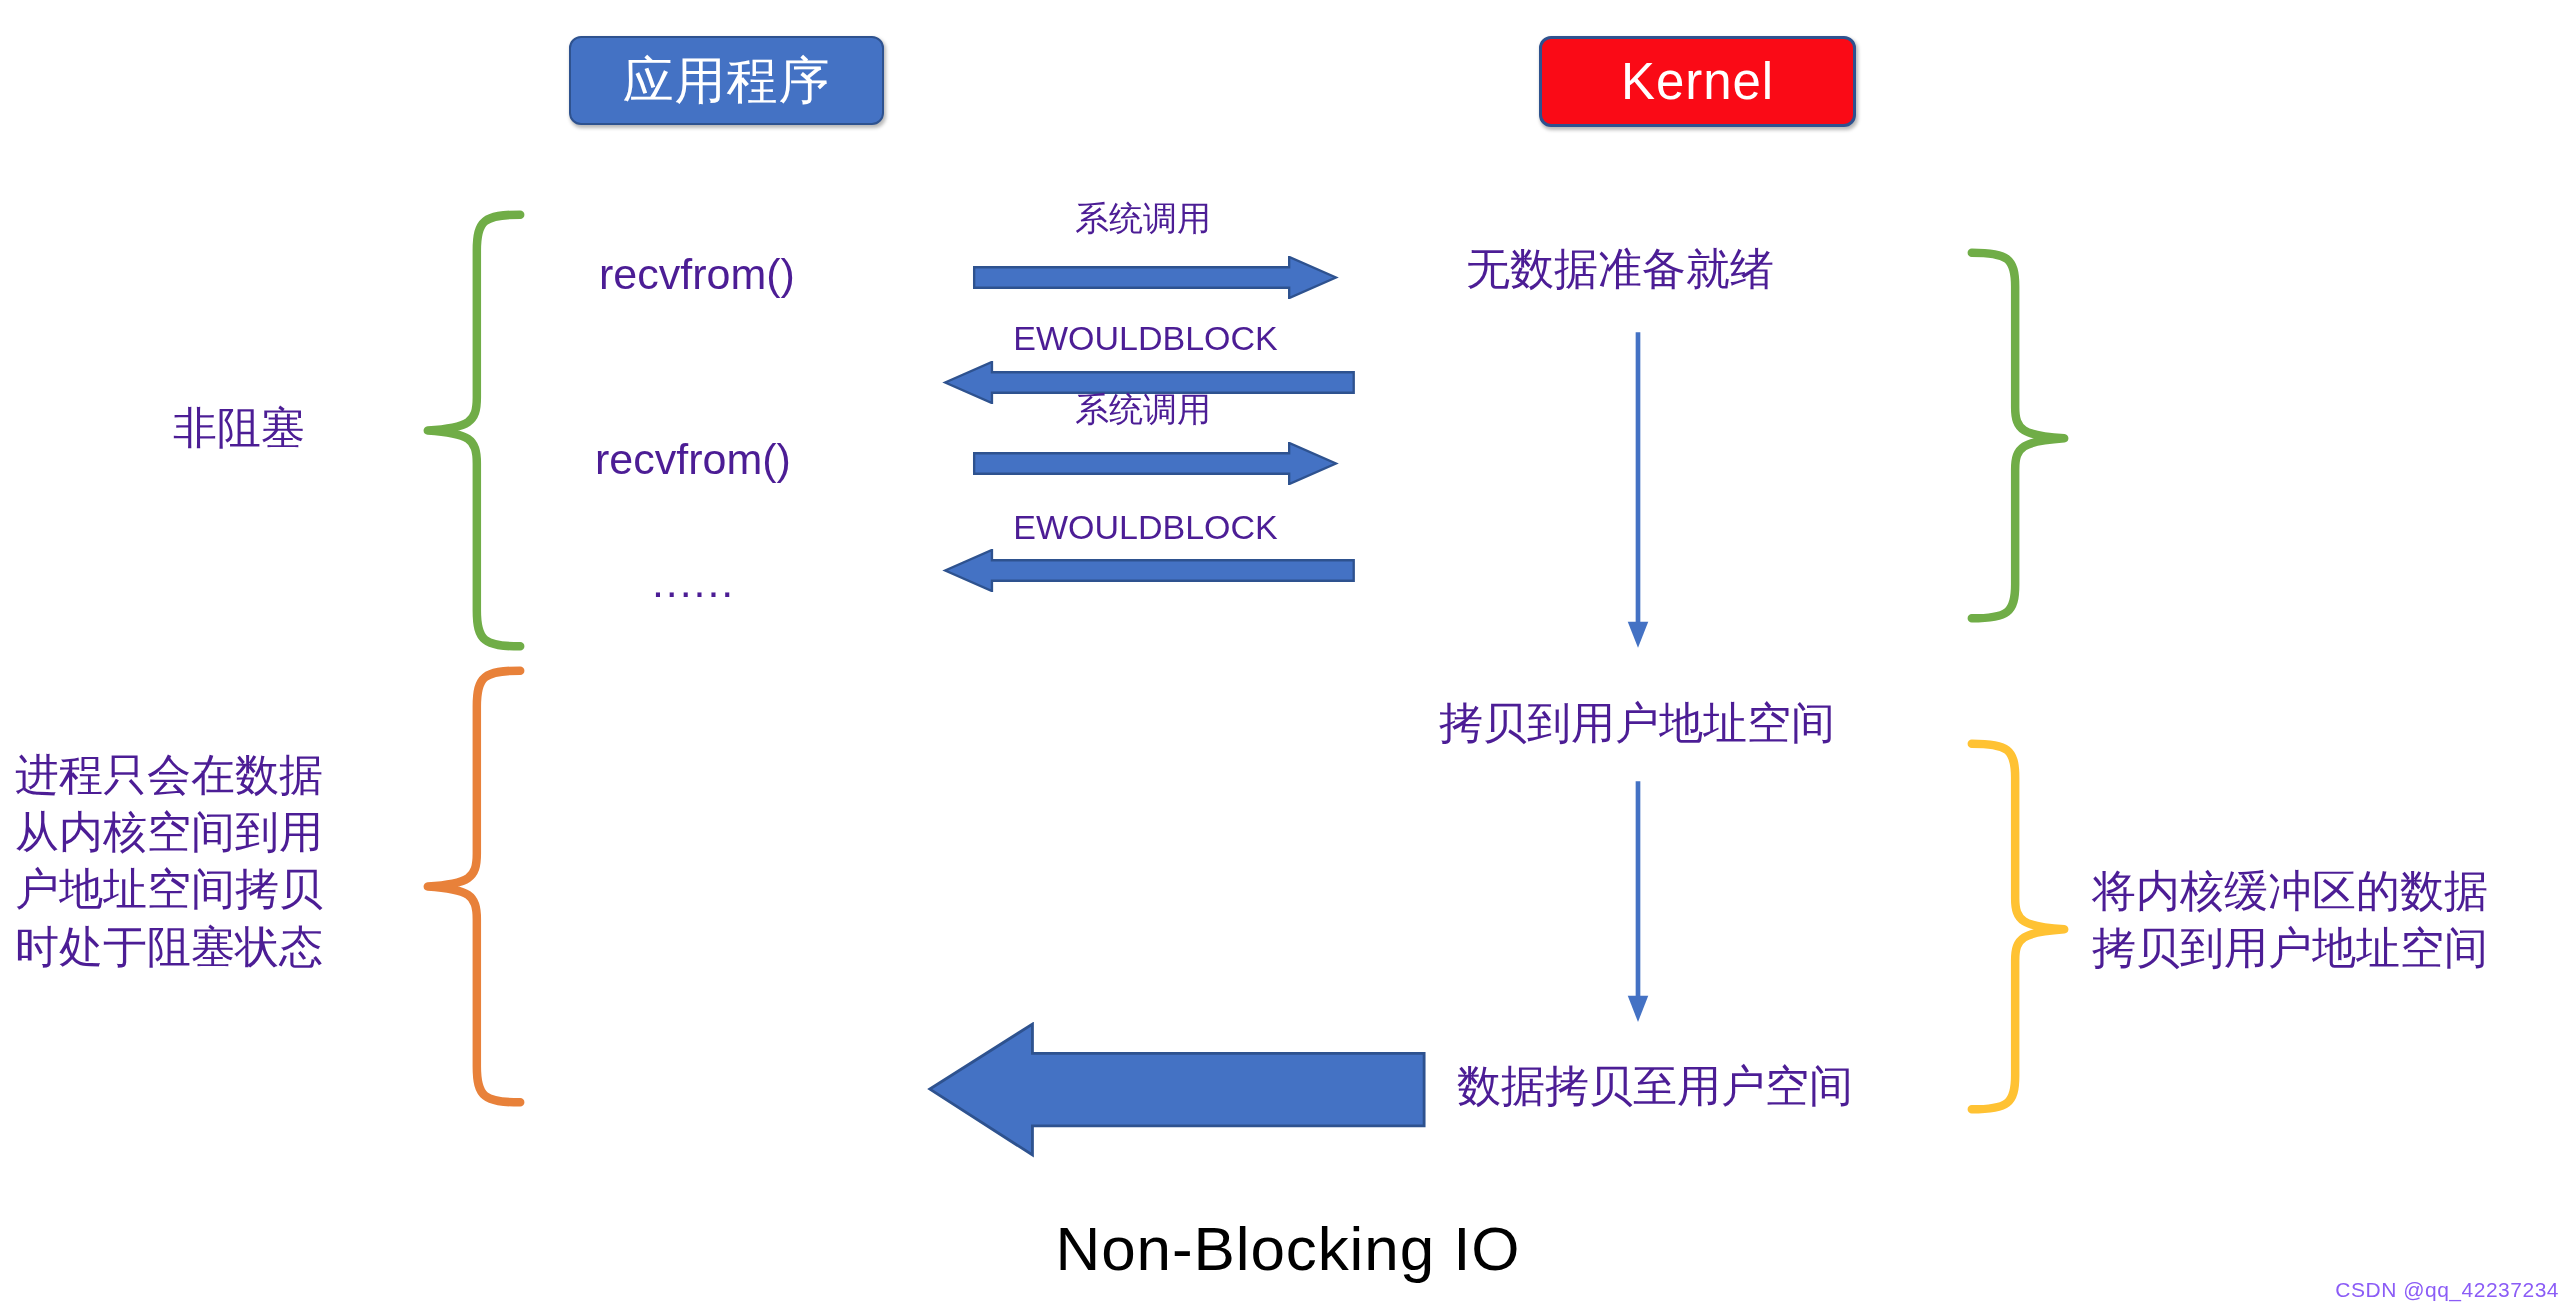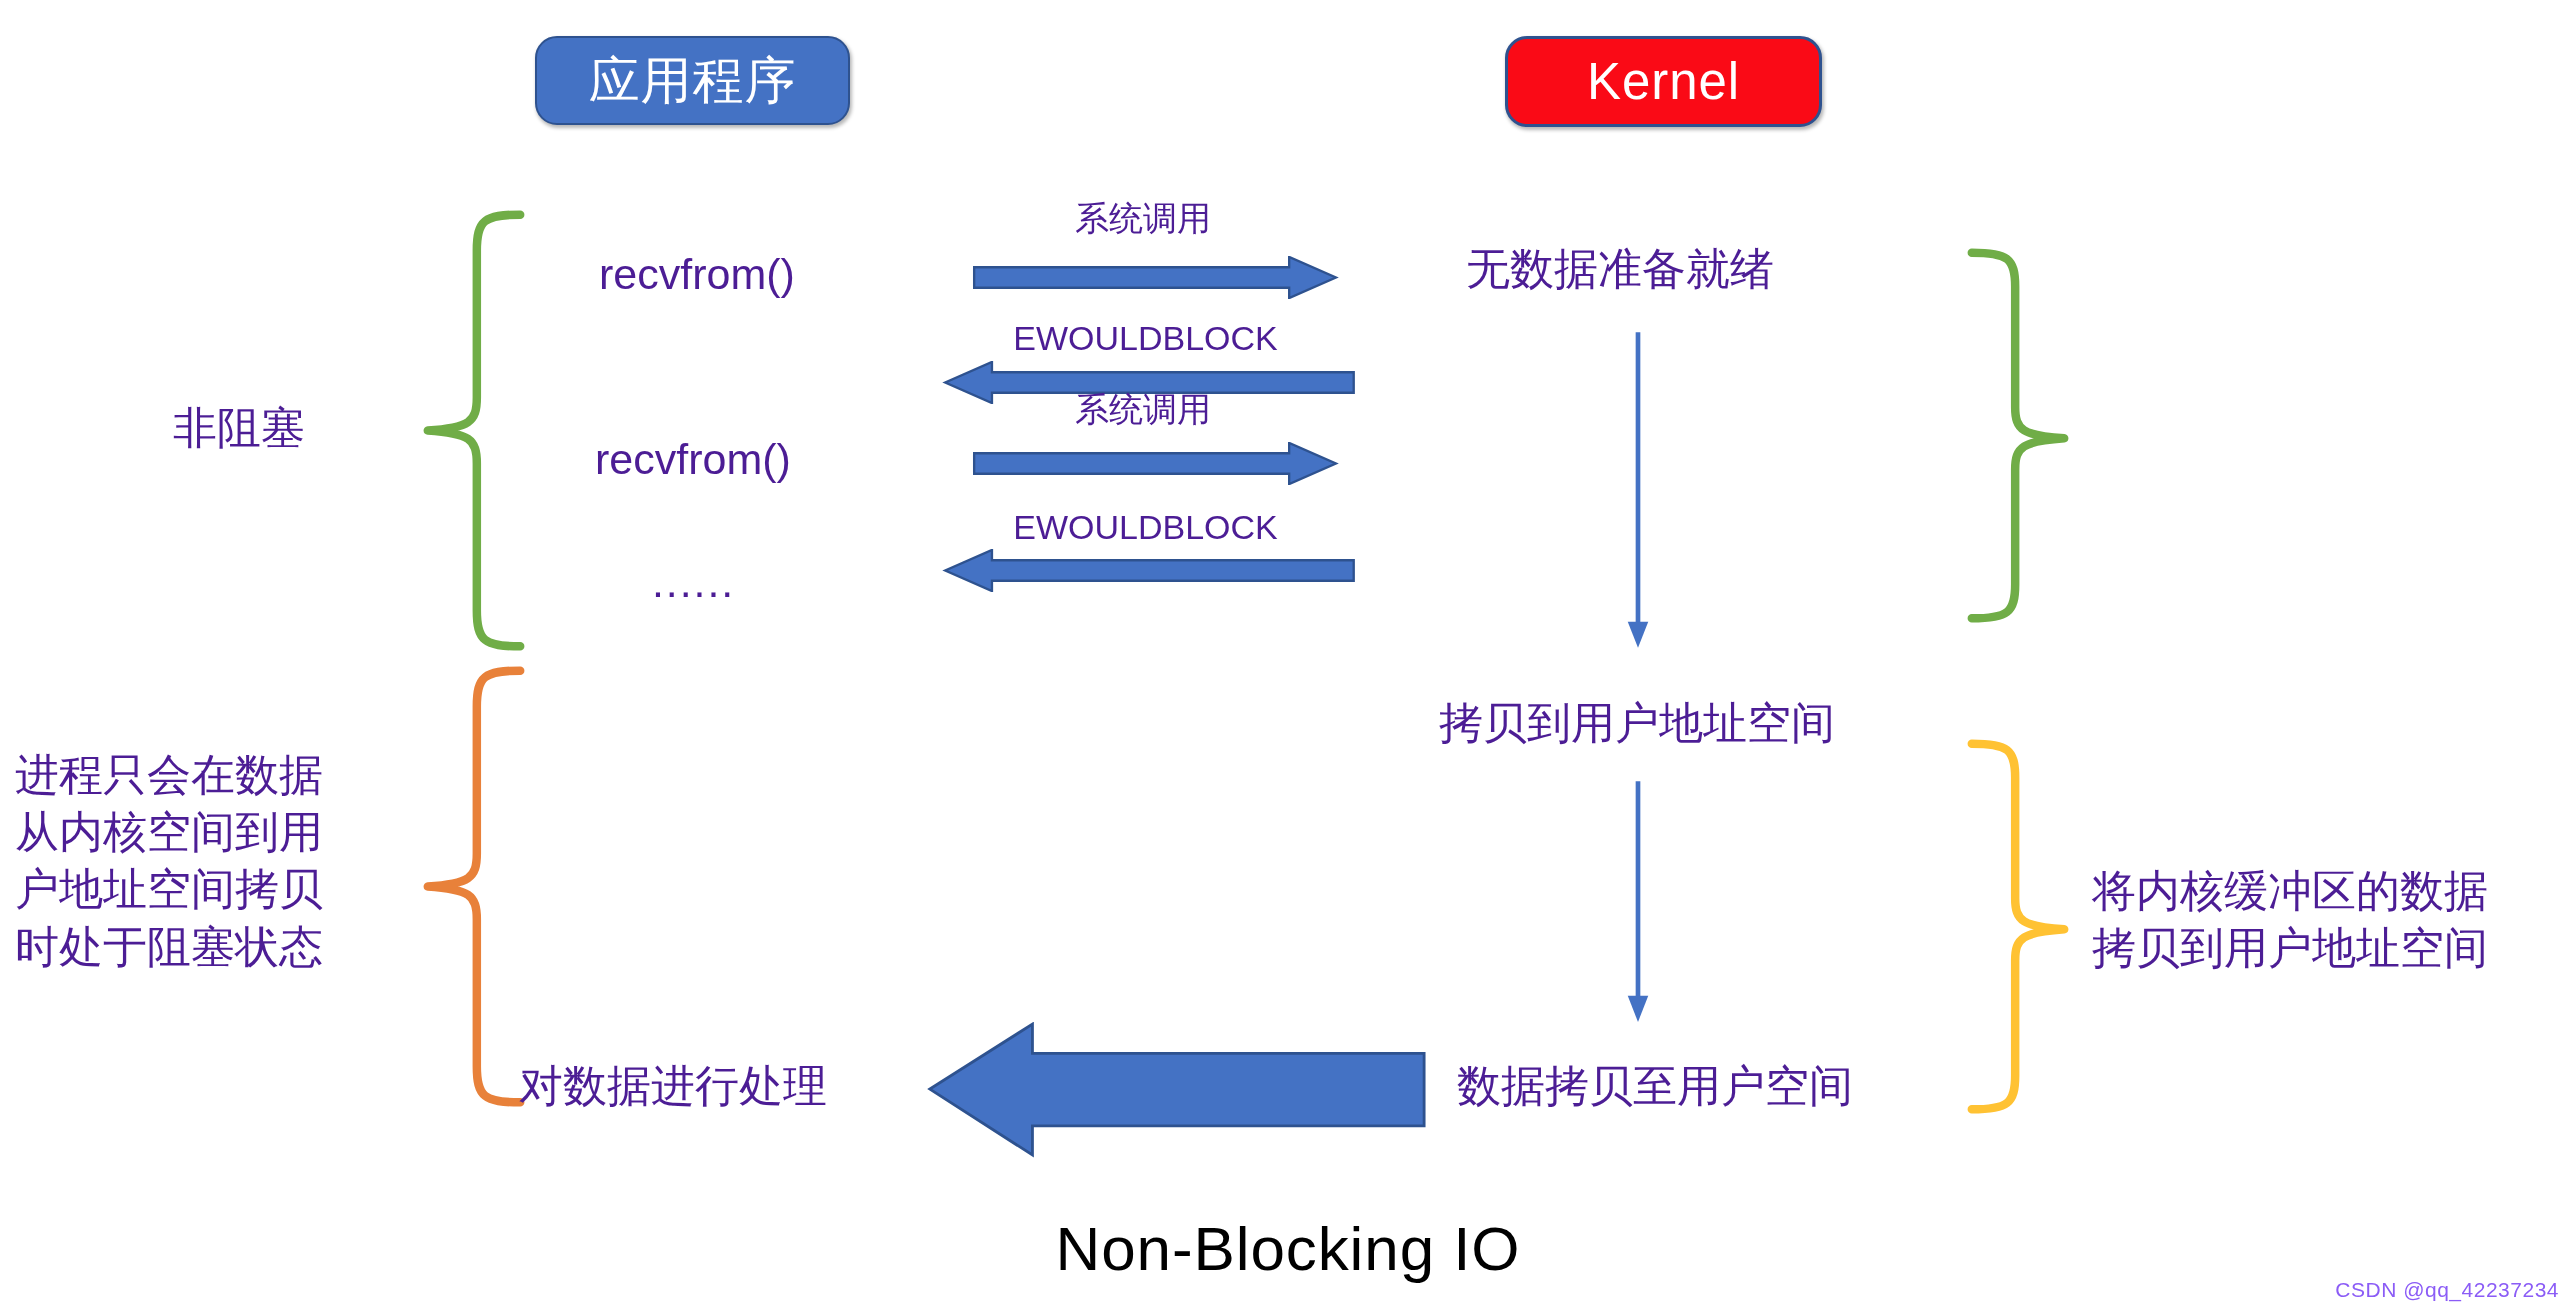--- a/index.html
+++ b/index.html
@@ -18,26 +18,27 @@
     background: #ffffff;
     overflow: hidden;
   }
 
   
   .pill {
     position: absolute;
     display: flex;
     align-items: center;
     justify-content: center;
-    border-radius: 22px;
+    border-radius: 12px;
     color: #ffffff;
     font-size: 51px;
     line-height: 1;
     letter-spacing: 0.9px;
     box-shadow: 1.9px 2.8px 3.8px rgba(0,0,0,0.28);
+    margin-left: 34px;
   }
   .pill-app {
     left: 535px; top: 36px;
     width: 311px; height: 85px;
     background: #4472C4;
     border: 2.8px solid #2E528F;
   }
   .pill-kernel {
     left: 1505px; top: 36px;
     width: 311px; height: 85px;
@@ -121,21 +122,20 @@
 从内核空间到用
 户地址空间拷贝
 时处于阻塞状态</div>
 
   <div class="label" style="left:599px; top:247px;">recvfrom()</div>
 
   <div class="label" style="left:595px; top:432px;">recvfrom()</div>
 
   <div class="label" style="left:652px; top:555px; letter-spacing:1.9px;">......</div>
 
-  <div class="label label-cn" style="left:519px; top:1058px;">对数据进行处理</div>
 
   <div class="label label-sm centered" style="left:964px; top:197px; width:358px;">系统调用</div>
   <div class="blockarrow" style="left:972px; top:256px;">
     <svg width="367" height="43" viewBox="0 0 390 46">
       <path d="M1 12 L 338 12 L 338 1 L 388 23 L 338 45 L 338 34 L 1 34 Z" fill="#4472C4" stroke="#2E528F" stroke-width="2.5" stroke-linejoin="miter"></path>
     </svg>
   </div>
 
   <div class="label label-sm centered" style="left:957px; top:317px; width:377px;">EWOULDBLOCK</div>
   <div class="blockarrow" style="left:942px; top:361px;">

